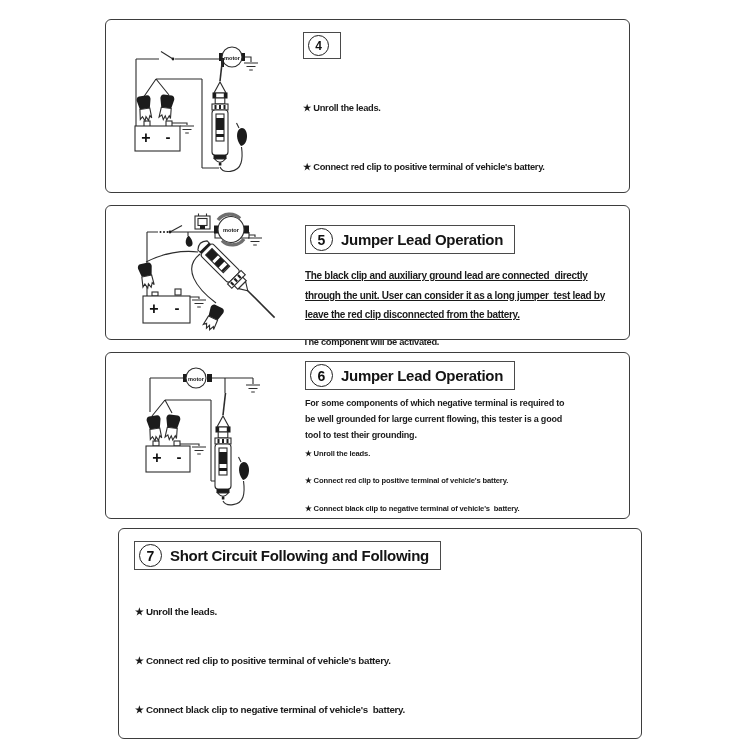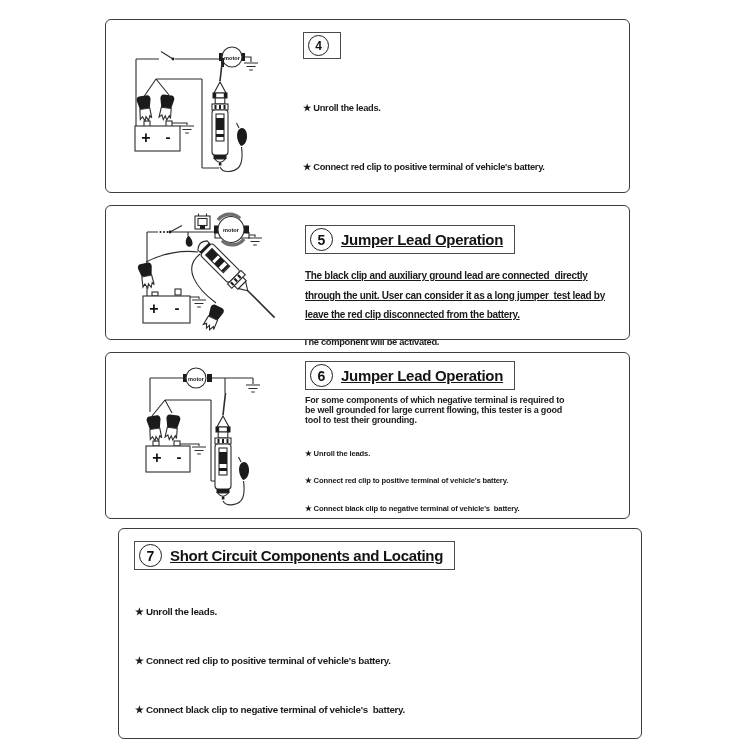--- a/index.html
+++ b/index.html
@@ -12,25 +12,25 @@
   #p7{left:118px;top:528px;width:522px;height:209px;}
   .diag{position:absolute;left:2px;top:2px;}
   .hdr{position:absolute;display:inline-flex;align-items:center;gap:8px;
        border:1.3px solid #4a4a4a;background:#fff;padding:2px 11px 2px 4px;}
   .num{border:1.7px solid #1f1f1f;border-radius:50%;display:inline-flex;align-items:center;
        justify-content:center;font-weight:bold;color:#111;flex:0 0 auto;}
   .num-sm{width:19px;height:19px;font-size:12px;}
   .num-lg{width:21px;height:21px;font-size:14px;}
   .title{font-weight:bold;color:#141414;white-space:pre;}
   .title-sm{font-size:11px;letter-spacing:-0.3px;}
-  .title-lg{font-size:15px;letter-spacing:-0.3px;text-decoration:underline;}
+  .title-lg{font-size:15px;letter-spacing:-0.3px;}
   .txt{position:absolute;font-weight:bold;white-space:pre-wrap;color:#1a1a1a;}
   .txt4{left:197px;top:40px;width:328px;font-size:9.3px;line-height:19.5px;letter-spacing:-0.3px;}
   .txt5{left:199px;top:60px;width:326px;font-size:10px;line-height:19.5px;letter-spacing:-0.3px;text-decoration:underline;}
-  .txt6i{left:199px;top:42px;width:322px;font-size:9px;line-height:10px;letter-spacing:-0.2px;}
+  .txt6i{left:199px;top:42px;width:322px;font-size:9px;line-height:16px;letter-spacing:-0.2px;}
   .txt6b{left:199px;top:77px;width:322px;font-size:7.6px;line-height:9.3px;letter-spacing:-0.15px;}
   .txt7{left:16px;top:42px;width:502px;font-size:9.8px;line-height:16.4px;letter-spacing:-0.3px;}
   .hdr4{left:197px;top:12px;}
   .hdr5{left:199px;top:19px;}
   .hdr6{left:199px;top:8px;}
   .hdr7{left:15px;top:12px;}
   
   .w{fill:#ffffff;stroke:#2d2d2d;stroke-width:1.1;}
   .k{fill:#1b1b1b;stroke:none;}
   .ln{fill:none;stroke:#2d2d2d;stroke-width:1.1;}
@@ -273,21 +273,21 @@
     <div>★ Press button to  “-”  side , the LED should light RED ,  and  positive voltage is
 supplied. Then have the probe tip quickly  contact negative terminal of component
 as close as possible,  LED indicator turns to GREEN with buzzer sounding, which  means
 it is well grounded. If NOT, the LED remains RED  without any buzzer.</div>
   </div>
 </section>
 
 <section class="panel" id="p7">
   <div class="hdr hdr7">
     <span class="num num-lg">7</span>
-    <span class="title title-lg">Short Circuit Components and Locating</span>
+    <span class="title title-lg">Short Circuit Following and Following</span>
   </div>
   <div class="txt txt7">
     <div>★ Unroll the leads.</div>
     <div>★ Connect red clip to positive terminal of vehicle's battery.</div>
     <div>★ Connect black clip to negative terminal of vehicle's  battery.</div>
     
     
     
   </div>
 </section>

